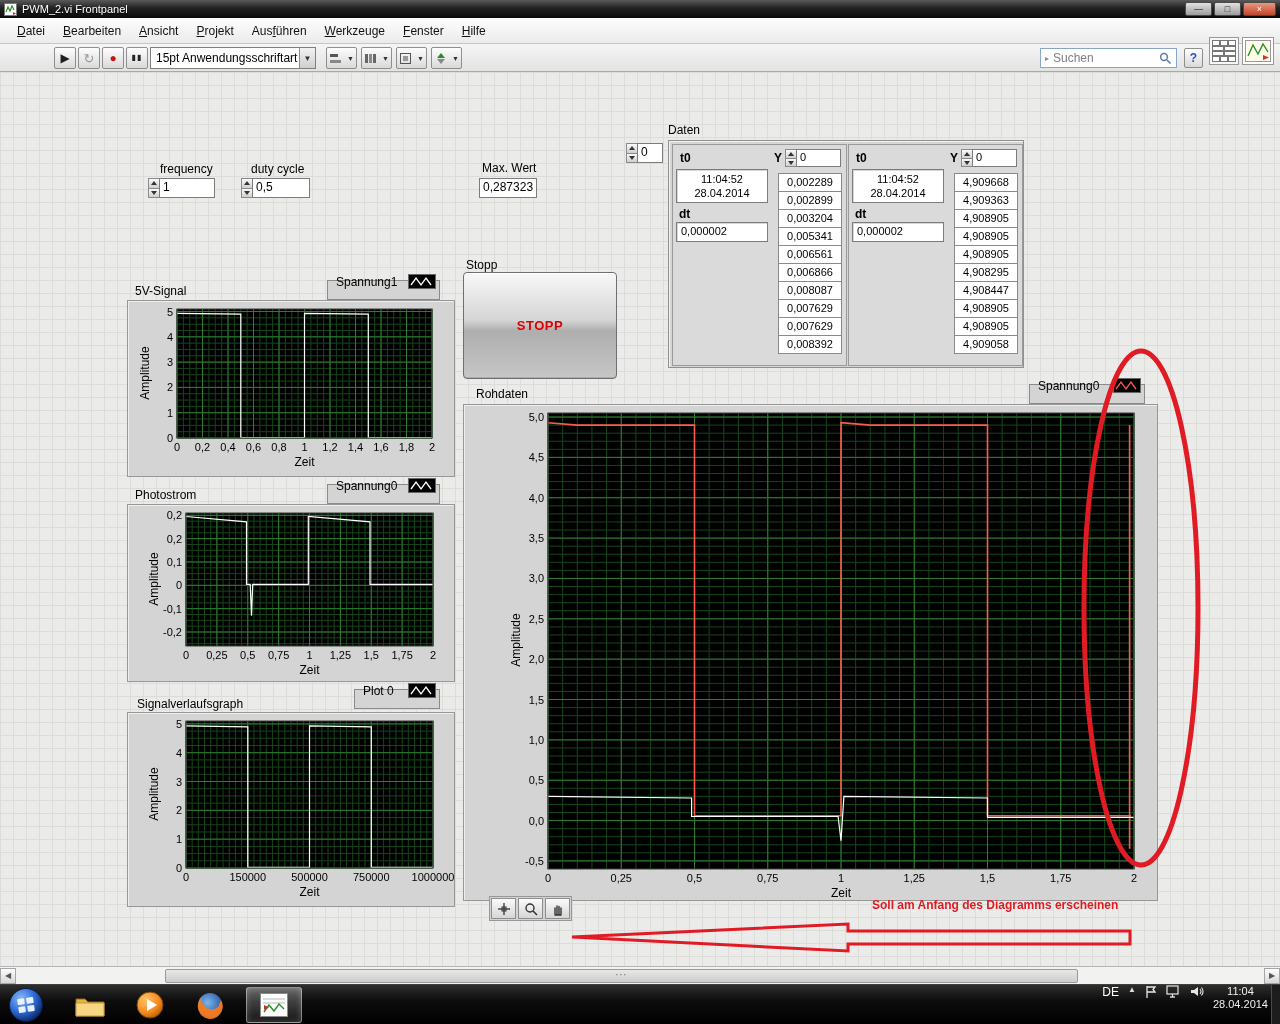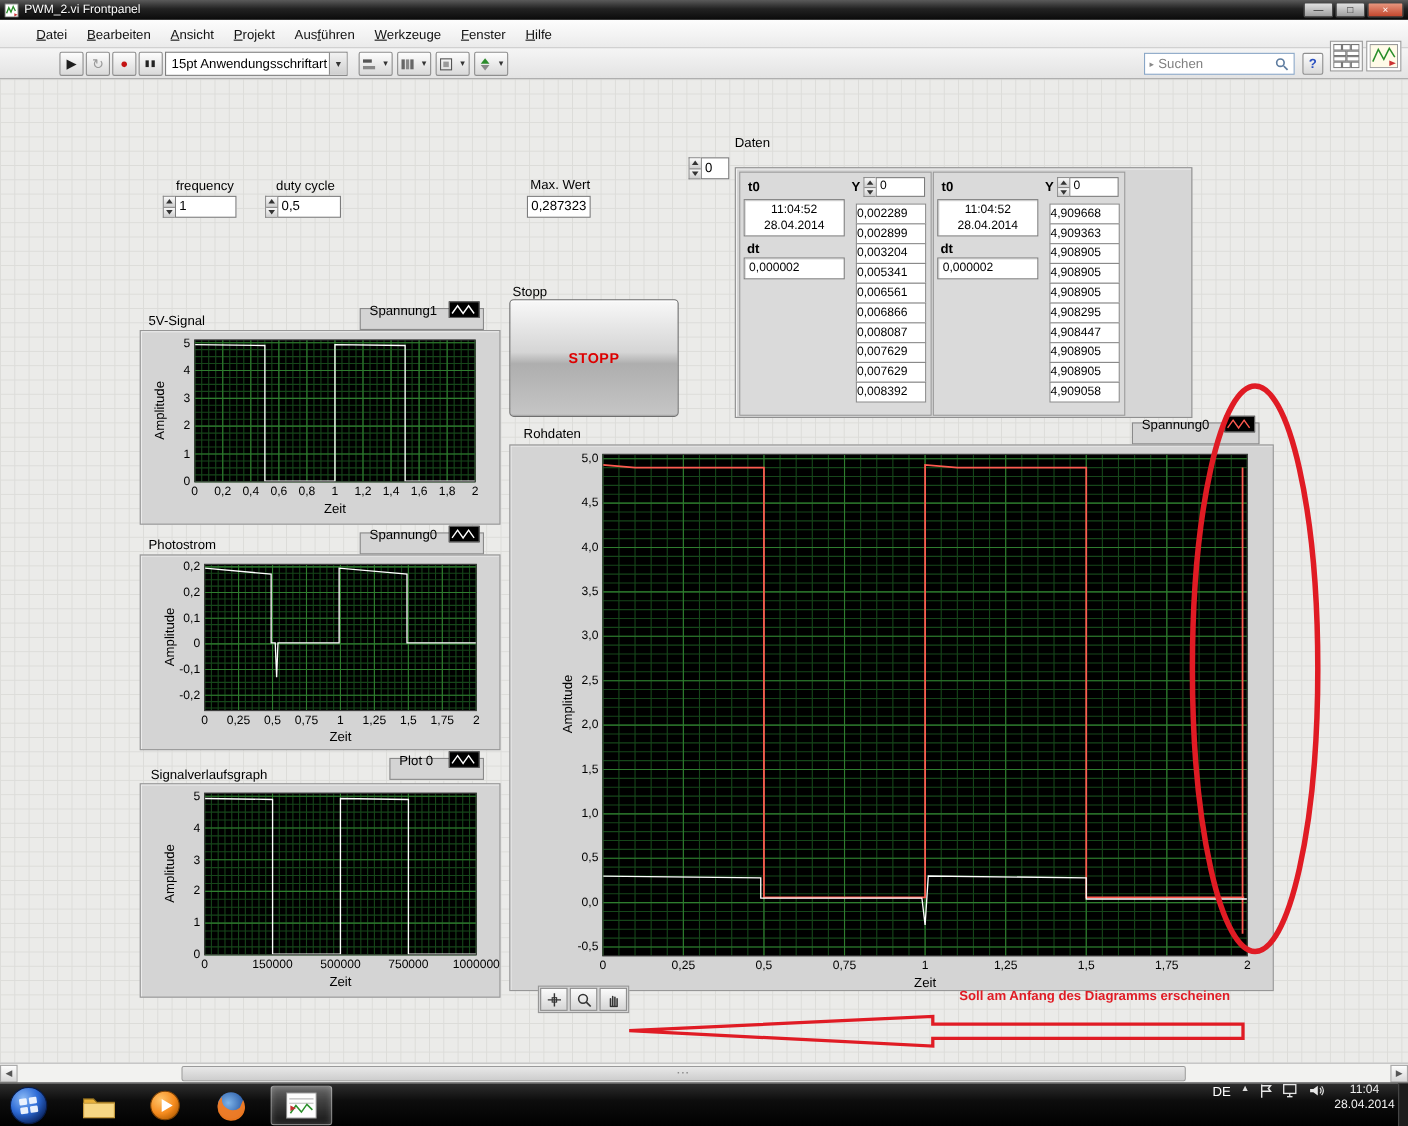--- a/index.html
+++ b/index.html
@@ -9,21 +9,21 @@
   u{text-decoration:underline}
 
   
   .titlebar{left:0;top:0;width:1280px;height:18px;background:linear-gradient(#5a5a5a,#222 45%,#0a0a0a);display:flex;align-items:center;z-index:40}
   .titlebar .title-text{color:#fff;font-size:11px;margin-left:5px;text-shadow:0 1px 1px #000}
   .app-icon{width:13px;height:13px;margin-left:4px}
   .winbtns{position:absolute;right:4px;top:2px;display:flex;gap:2px}
   .wbtn{width:27px;height:14px;background:linear-gradient(#e2e2e2,#9c9c9c);border:1px solid #4a4a4a;border-radius:2px;font-size:9px;line-height:12px;text-align:center;color:#222}
   .wbtn.close{width:33px;background:linear-gradient(#e89880,#c2452c);color:#fff}
 
-  .menubar{left:0;top:18px;width:1280px;height:26px;background:linear-gradient(#fdfdfd,#ebebeb);border-bottom:1px solid #c6c6c6;display:flex;align-items:center;padding-left:24px;z-index:30}
+  .menubar{left:0;top:18px;width:1280px;height:26px;background:linear-gradient(#fdfdfd,#ebebeb);border-bottom:1px solid #c6c6c6;display:flex;align-items:center;padding-left:8px;z-index:30}
   .menu-item{padding:4px 9px;font-size:12px;color:#111}
 
   .toolbar{left:0;top:44px;width:1280px;height:28px;background:linear-gradient(#f5f5f5,#e3e3e3);border-bottom:1px solid #a9a9a9;z-index:30}
   .tbtn{top:3px;width:22px;height:22px;background:linear-gradient(#fdfdfd,#d9d9d9);border:1px solid #8e8e8e;border-radius:2px;display:flex;align-items:center;justify-content:center}
   .run-glyph{color:#1d1d1d;font-size:12px;line-height:12px}
   .cont-glyph{color:#9a9a9a;font-size:13px;line-height:13px}
   .abort-glyph{color:#c41414;font-size:12px;line-height:12px}
   .pause-glyph{color:#222;font-size:8px;letter-spacing:1px;line-height:8px}
   .fontdd{top:3px;left:150px;width:166px;height:22px;background:#fff;border:1px solid #7f7f7f;display:flex;align-items:center}
   .fontdd .fname{flex:1;padding-left:5px;font-size:12px;white-space:nowrap;overflow:hidden}
@@ -52,21 +52,21 @@
   .sb.up::after{content:"";position:absolute;left:2px;top:2px;border-left:3px solid transparent;border-right:3px solid transparent;border-bottom:4px solid #333}
   .sb.dn::after{content:"";position:absolute;left:2px;top:2px;border-left:3px solid transparent;border-right:3px solid transparent;border-top:4px solid #333}
   .numbox{flex:1;background:#fff;border:1px solid #7c7c7c;font-size:12px;line-height:17px;padding-left:3px;overflow:hidden;white-space:nowrap}
 
   .cluster{background:#d6d6d6;border:1px solid #909090;box-shadow:inset 1px 1px 0 #f2f2f2}
   .subframe{position:absolute;width:175px;height:222px;background:#dadada;border:1px solid #9a9a9a}
   .sunkenbox{position:absolute;background:#fff;border:1px solid #7c7c7c;box-shadow:inset 1px 1px 0 #d8d8d8;font-size:11px}
   .timebox{width:92px;height:34px;padding:2px 0 0 0;text-align:center;line-height:14px}
   .dtbox{width:92px;height:20px;line-height:17px;padding-left:4px}
   .ycol{position:absolute;width:64px}
-  .ycell{height:19px;background:#fff;border:1px solid #8a8a8a;margin-top:-1px;font-size:11px;line-height:17px;text-align:left}
+  .ycell{height:19px;background:#fff;border:1px solid #8a8a8a;margin-top:-1px;font-size:11px;line-height:17px;text-align:center}
   .ycell:first-child{margin-top:0}
 
   .stoppbtn{background:linear-gradient(180deg,#f8f8f8 0%,#d5d5d5 45%,#aeaeae 55%,#c6c6c6 100%);
     border:1px solid #6f6f6f;border-radius:4px;box-shadow:inset 0 1px 0 #fff, inset 0 -1px 0 #00000022;
     display:flex;align-items:center;justify-content:center;font-weight:bold;letter-spacing:.5px;font-size:13px}
 
   .graph{background:#d4d4d4;border:1px solid #979797;overflow:visible;box-shadow:inset 1px 1px 0 #eee}
   .tick{position:absolute;font-size:11px;color:#000;white-space:nowrap}
   .axis-label{position:absolute;font-size:12px;color:#000;white-space:nowrap}
   .glabel{font-size:12px;color:#000;z-index:5}
@@ -240,21 +240,21 @@
 
     <div class="lbl" style="left:668px;top:51px">Daten</div>
     <div class="numctl abs" style="left:626px;top:71px;width:37px">
       <div class="spin">
           <div class="sb up"></div>
           <div class="sb dn"></div>
         </div>
       <div class="numbox">0</div>
     </div>
 
-    <div class="cluster abs" style="left:668px;top:80px;width:416px;height:228px">
+    <div class="cluster abs" style="left:668px;top:68px;width:356px;height:228px">
 
       <div class="subframe" style="left:3px;top:3px">
         <div class="lbl bold" style="left:7px;top:6px">t0</div>
         <div class="sunkenbox timebox" style="left:3px;top:24px">
           <div>11:04:52</div>
           <div>28.04.2014</div>
         </div>
         <div class="lbl bold" style="left:6px;top:62px">dt</div>
         <div class="sunkenbox dtbox" style="left:3px;top:77px">0,000002</div>
         <div class="lbl bold" style="left:101px;top:6px">Y</div>

